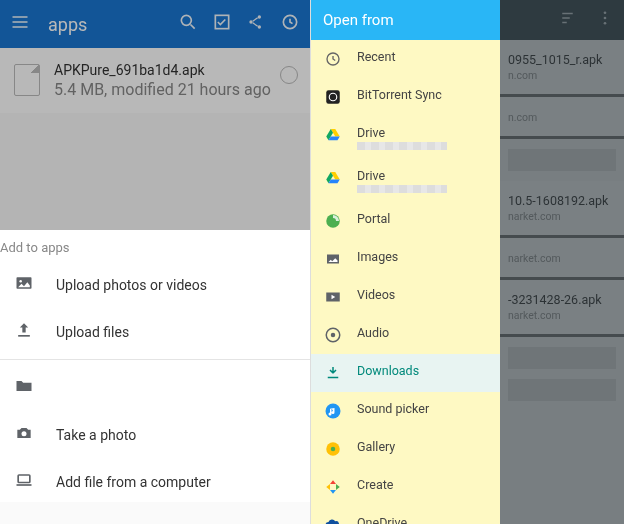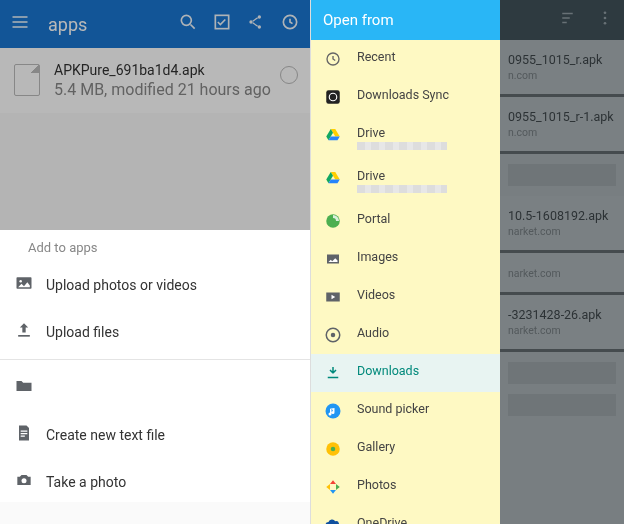--- a/index.html
+++ b/index.html
@@ -15,23 +15,23 @@
 .l-header .title { flex: 1; font-size: 18px; font-weight: 400; margin-left: 4px; }
 .l-header svg { width: 20px; height: 20px; fill: #fff; opacity: .95; }
 .file-row { display: flex; align-items: flex-start; padding: 14px 12px; background: #fff; }
 .file-ic { width: 26px; height: 32px; border: 1px solid #bbb; border-radius: 2px; margin: 2px 14px 0 2px; position: relative; }
 .file-ic::after { content: ""; position: absolute; top: 0; right: 0; width: 8px; height: 8px; background: linear-gradient(135deg, transparent 50%, #bbb 50%); }
 .file-txt .name { font-size: 14px; color: #333; }
 .file-txt .meta { font-size: 16px; color: #888; margin-top: 2px; }
 .file-ring { margin-left: auto; width: 18px; height: 18px; border: 1.5px solid #bbb; border-radius: 50%; margin-top: 4px; }
 
 .sheet { position: absolute; left: 0; right: 0; top: 230px; bottom: 0; background: #fff; z-index: 3; overflow: hidden; }
-.sheet-title { font-size: 13px; color: #888; padding: 10px 28px 6px; }
+.sheet-title { font-size: 13px; color: #888; padding: 10px 0 6px; }
 .sheet-sep { height: 1px; background: #e4e4e4; margin: 4px 0; }
-.menu-row { display: flex; align-items: center; padding: 12px 14px; gap: 12px; cursor: pointer; }
+.menu-row { display: flex; align-items: center; padding: 12px 14px; gap: 22px; cursor: pointer; }
 .menu-row svg { width: 20px; height: 20px; fill: #5f6368; }
 .menu-row span { font-size: 14px; color: #333; }
 
 
 .mid { width: 190px; height: 524px; background: #fef9c3; border-left: 1px solid #ddd; }
 .m-header { background: #29b6f6; color: #fff; height: 40px; display: flex; align-items: center; padding: 0 12px; font-size: 15px; }
 .src-list { }
 .src { display: flex; align-items: flex-start; padding: 9px 12px; gap: 14px; cursor: pointer; }
 .src.active { background: #e8f4f2; }
 .src .lbl { font-size: 12.5px; color: #444; }
@@ -112,29 +112,20 @@
       </div>
     <div class="sheet-sep"></div>
     <div id="sheet-g2">
         <div class="menu-row">
           <span class="mi"><svg viewBox="0 0 24 24">
               <path d="M3 6h6l2 2h10v10H3z" fill="#5f6368"></path>
             </svg></span>
         </div>
         <div class="menu-row">
           <span class="mi"><svg viewBox="0 0 24 24">
-              <path d="M6 3h9l3 3v15H6z" fill="#5f6368"></path>
-              <rect x="8" y="9" width="8" height="1.5" fill="#fff"></rect>
-              <rect x="8" y="12" width="8" height="1.5" fill="#fff"></rect>
-              <rect x="8" y="15" width="5" height="1.5" fill="#fff"></rect>
-            </svg></span>
-          <span>Create new text file</span>
-        </div>
-        <div class="menu-row">
-          <span class="mi"><svg viewBox="0 0 24 24">
               <path d="M4 8h3l2-2h6l2 2h3v10H4z" fill="#5f6368"></path>
               <circle cx="12" cy="13" r="3" fill="#fff"></circle>
             </svg></span>
           <span>Take a photo</span>
         </div>
         <div class="menu-row">
           <span class="mi"><svg viewBox="0 0 24 24">
               <rect x="5" y="6" width="14" height="9" rx="1" fill="none" stroke="#5f6368" stroke-width="2"></rect>
               <rect x="3" y="17" width="18" height="2" fill="#5f6368"></rect>
             </svg></span>
@@ -161,21 +152,21 @@
         </div>
       </div>
       <div class="src">
         <span class="src-ic">
           <svg viewBox="0 0 24 24">
             <rect x="3" y="3" width="18" height="18" rx="3" fill="#222"></rect>
             <circle cx="12" cy="12" r="5" fill="none" stroke="#fff" stroke-width="1.5"></circle>
           </svg>
         </span>
         <div>
-          <div class="lbl">Downloads Sync</div>
+          <div class="lbl">BitTorrent Sync</div>
         </div>
       </div>
       <div class="src">
         <span class="src-ic">
           <svg viewBox="0 0 24 24">
             <path d="M9 4h6l6 10h-6z" fill="#ffcf00"></path>
             <path d="M3 14l6-10 3 5-6 10z" fill="#11a861"></path>
             <path d="M6 19h12l3-5H9z" fill="#2684fc"></path>
           </svg>
         </span>
@@ -277,21 +268,21 @@
       <div class="src">
         <span class="src-ic">
           <svg viewBox="0 0 24 24">
             <path d="M12 3l4 5H8z" fill="#f44336"></path>
             <path d="M21 12l-5 4V8z" fill="#4caf50"></path>
             <path d="M12 21l-4-5h8z" fill="#2196f3"></path>
             <path d="M3 12l5-4v8z" fill="#ffc107"></path>
           </svg>
         </span>
         <div>
-          <div class="lbl">Photos</div>
+          <div class="lbl">Create</div>
         </div>
       </div>
       <div class="src">
         <span class="src-ic">
           <svg viewBox="0 0 24 24">
             <path d="M6 16a4 4 0 010-8 5 5 0 019-1 4 4 0 012 8H6z" fill="#0f4f9e"></path>
           </svg>
         </span>
         <div>
           <div class="lbl">OneDrive</div>
@@ -310,21 +301,20 @@
           <circle cx="12" cy="12" r="1.8"></circle>
           <circle cx="12" cy="19" r="1.8"></circle>
         </svg></div>
   </div>
   <div id="r-list">
       <div class="r-item">
         <div class="name">0955_1015_r.apk</div>
         <div class="meta">n.com</div>
       </div>
       <div class="r-item">
-        <div class="name">0955_1015_r-1.apk</div>
         <div class="meta">n.com</div>
       </div>
       <div class="r-redact"></div>
       <div class="r-item">
         <div class="name">10.5-1608192.apk</div>
         <div class="meta">narket.com</div>
       </div>
       <div class="r-item">
         <div class="meta">narket.com</div>
       </div>

